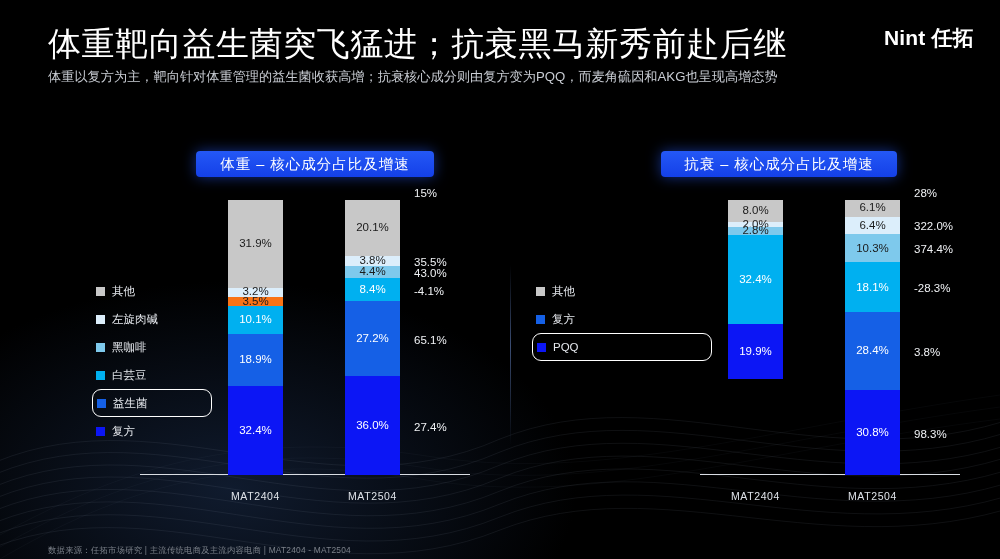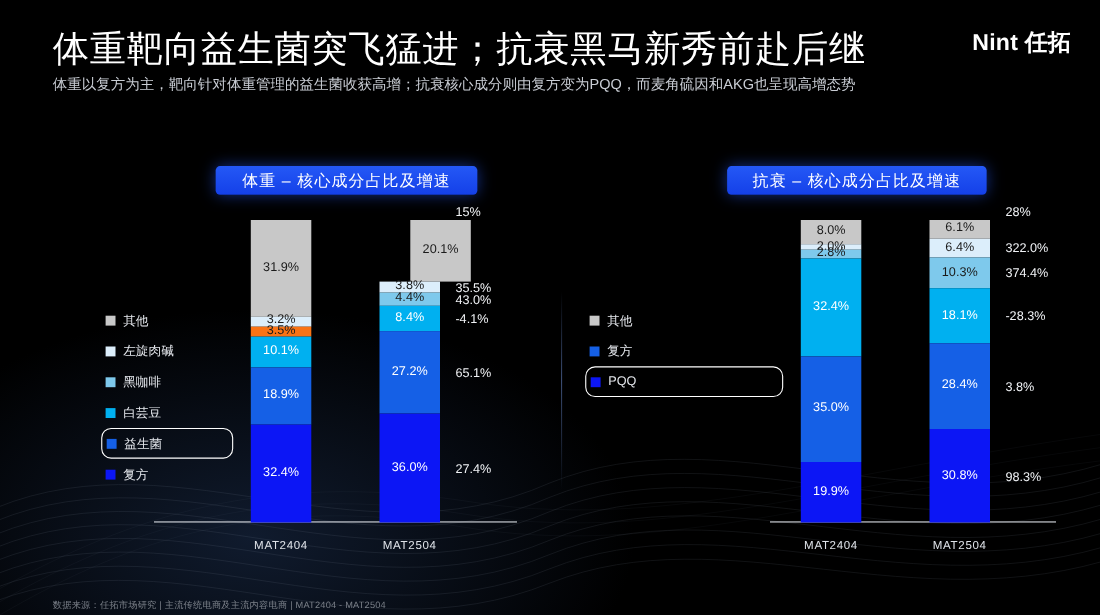--- a/index.html
+++ b/index.html
@@ -161,21 +161,21 @@
         </div>
         <div class="seg" style="height: 51.975px; background: rgb(21, 96, 230);">
           <span style="color: rgb(255, 255, 255);">18.9%</span>
         </div>
         <div class="seg" style="height: 89.1px; background: rgb(12, 22, 245);">
           <span style="color: rgb(255, 255, 255);">32.4%</span>
         </div>
       </div>
       <div class="xlabel" style="left: 88px; width: 55px;">MAT2404</div>
       <div class="bar" style="left: 205px; width: 55px; height: 274.725px;">
-        <div class="seg" style="height: 55.275px; background: rgb(200, 200, 200); margin-left: 28px;">
+        <div class="seg" style="height: 55.275px; background: rgb(200, 200, 200);">
           <span style="color: rgb(27, 27, 27);">20.1%</span>
         </div>
         <div class="seg" style="height: 10.45px; background: rgb(220, 238, 251);">
           <span style="color: rgb(27, 27, 27);">3.8%</span>
         </div>
         <div class="seg" style="height: 12.1px; background: rgb(126, 201, 236);">
           <span style="color: rgb(27, 27, 27);">4.4%</span>
         </div>
         <div class="seg" style="height: 23.1px; background: rgb(0, 176, 240);">
           <span style="color: rgb(255, 255, 255);">8.4%</span>
@@ -204,23 +204,20 @@
         </div>
         <div class="seg" style="height: 5.5px; background: rgb(220, 238, 251);">
           <span style="color: rgb(27, 27, 27);">2.0%</span>
         </div>
         <div class="seg" style="height: 7.7px; background: rgb(126, 201, 236);">
           <span style="color: rgb(27, 27, 27);">2.8%</span>
         </div>
         <div class="seg" style="height: 89.1px; background: rgb(0, 176, 240);">
           <span style="color: rgb(255, 255, 255);">32.4%</span>
         </div>
-        <div class="seg" style="height: 96.25px; background: rgb(21, 96, 230);">
-          <span style="color: rgb(255, 255, 255);">35.0%</span>
-        </div>
         <div class="seg" style="height: 54.725px; background: rgb(12, 22, 245);">
           <span style="color: rgb(255, 255, 255);">19.9%</span>
         </div>
       </div>
       <div class="xlabel" style="left: 28px; width: 55px;">MAT2404</div>
       <div class="bar" style="left: 145px; width: 55px; height: 275.275px;">
         <div class="seg" style="height: 16.775px; background: rgb(200, 200, 200);">
           <span style="color: rgb(27, 27, 27);">6.1%</span>
         </div>
         <div class="seg" style="height: 17.6px; background: rgb(220, 238, 251);">

